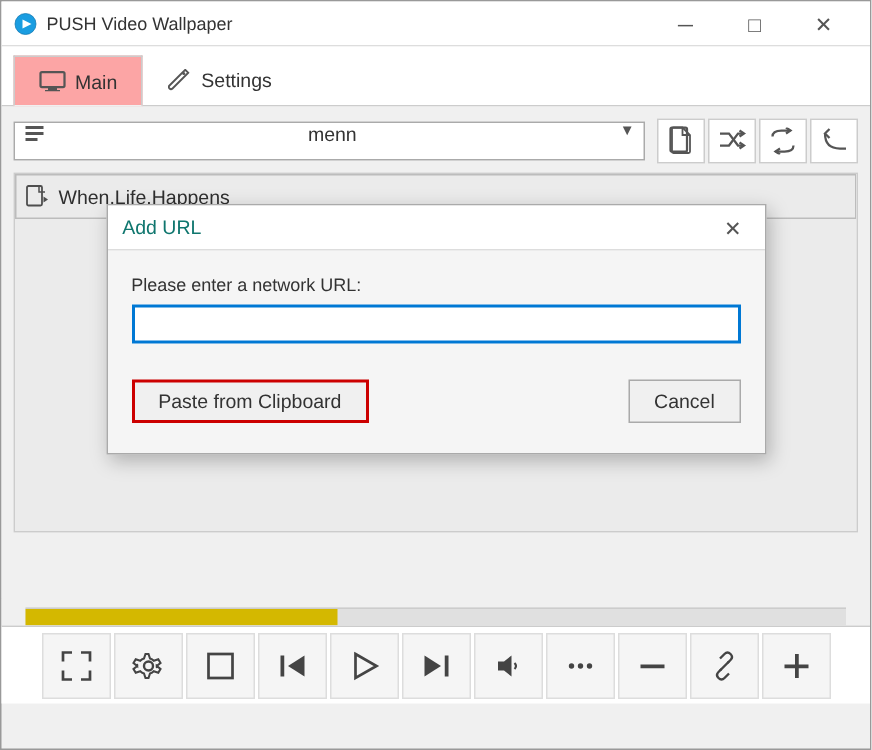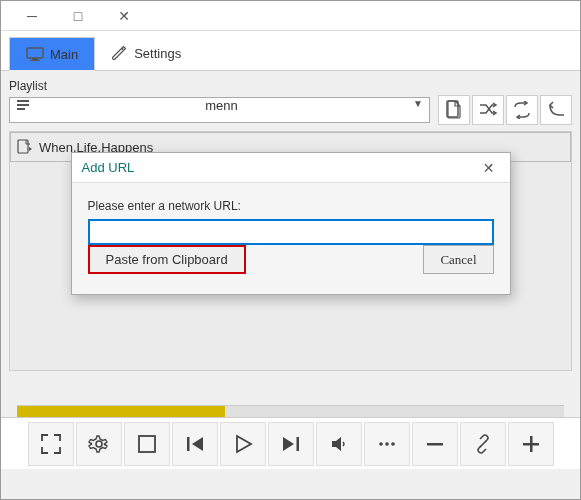--- a/index.html
+++ b/index.html
@@ -69,21 +69,21 @@
       align-items: center;
       gap: 6px;
       cursor: pointer;
       border: 1px solid transparent;
       border-bottom: none;
       font-size: 13px;
       color: #333;
       background: transparent;
     }
     .tab.active {
-      background: #3b82f6;
+      background: #fca5a5;
       border-color: #ccc;
       border-bottom: 1px solid #f0f0f0;
       margin-bottom: -1px;
     }
 
     
     .main-content {
       background: #f0f0f0;
       padding: 8px;
       height: calc(500px - 30px - 40px - 50px - 52px);
@@ -204,39 +204,38 @@
       height: 26px;
       border: 2px solid #0078d4;
       padding: 0 4px;
       font-size: 13px;
       outline: none;
       background: #fff;
     }
     .dialog-buttons {
       display: flex;
       gap: 10px;
-      margin-top: 0;
+      margin-top: 24px;
     }
     .btn-paste {
       padding: 5px 16px;
       border: 2px solid #cc0000;
       background: #f0f0f0;
       color: #333;
       font-size: 13px;
       cursor: pointer;
     }
     .btn-cancel {
       padding: 5px 16px;
       border: 1px solid #aaa;
       background: #f0f0f0;
       color: #333;
       font-size: 13px;
       cursor: pointer;
       margin-left: auto;
-      font-family: Liberation Serif, serif;
     }
 
     
     .progress-area {
       height: 12px;
       background: #e0e0e0;
       border-top: 1px solid #ccc;
       margin: 0 8px;
       margin-top: 4px;
     }
@@ -293,20 +292,27 @@
       min-height: 240px;
       overflow: hidden;
     }
   </style>
 </head>
 <body>
 
 <div class="app-wrapper">
 
   <div class="title-bar">
+    <div class="title-bar-left">
+      <svg class="title-icon" viewBox="0 0 16 16">
+        <circle cx="8" cy="8" r="7" fill="#1a9de1" stroke="#1478b0" stroke-width="0.5"></circle>
+        <polygon points="6,5 12,8 6,11" fill="white"></polygon>
+      </svg>
+      <span class="title-text">PUSH Video Wallpaper</span>
+    </div>
     <div class="title-controls">
       <button class="title-btn">─</button>
       <button class="title-btn">□</button>
       <button class="title-btn close">✕</button>
     </div>
   </div>
 
   <div class="tab-bar">
     <div class="tab active">
       <svg width="18" height="14" viewBox="0 0 18 14">
@@ -320,23 +326,20 @@
       <svg width="16" height="16" viewBox="0 0 16 16">
         <path d="M13.5 2.5 L10 6 L10 6 L8 8 L3 13 Q2 14 1 13 Q0 12 1 11 L6 6 L8 4 L11.5 0.5 Z" fill="none" stroke="#555" stroke-width="1.2"></path>
         <circle cx="10.5" cy="3" r="1" fill="#555"></circle>
       </svg>
       <span>Settings</span>
     </div>
   </div>
 
   <div class="main-content">
 
-    <div class="playlist-label-row">
-      <span class="toolbar-label">Playlist</span>
-    </div>
     <div class="toolbar-row">
       <div class="playlist-select">
         <svg width="14" height="14" viewBox="0 0 14 14" style="flex-shrink:0">
           <rect x="1" y="2" width="12" height="2" fill="#555"></rect>
           <rect x="1" y="6" width="12" height="2" fill="#555"></rect>
           <rect x="1" y="10" width="8" height="2" fill="#555"></rect>
         </svg>
         <span class="playlist-select-text">menn</span>
         <span style="font-size:10px;color:#555">▼</span>
       </div>

